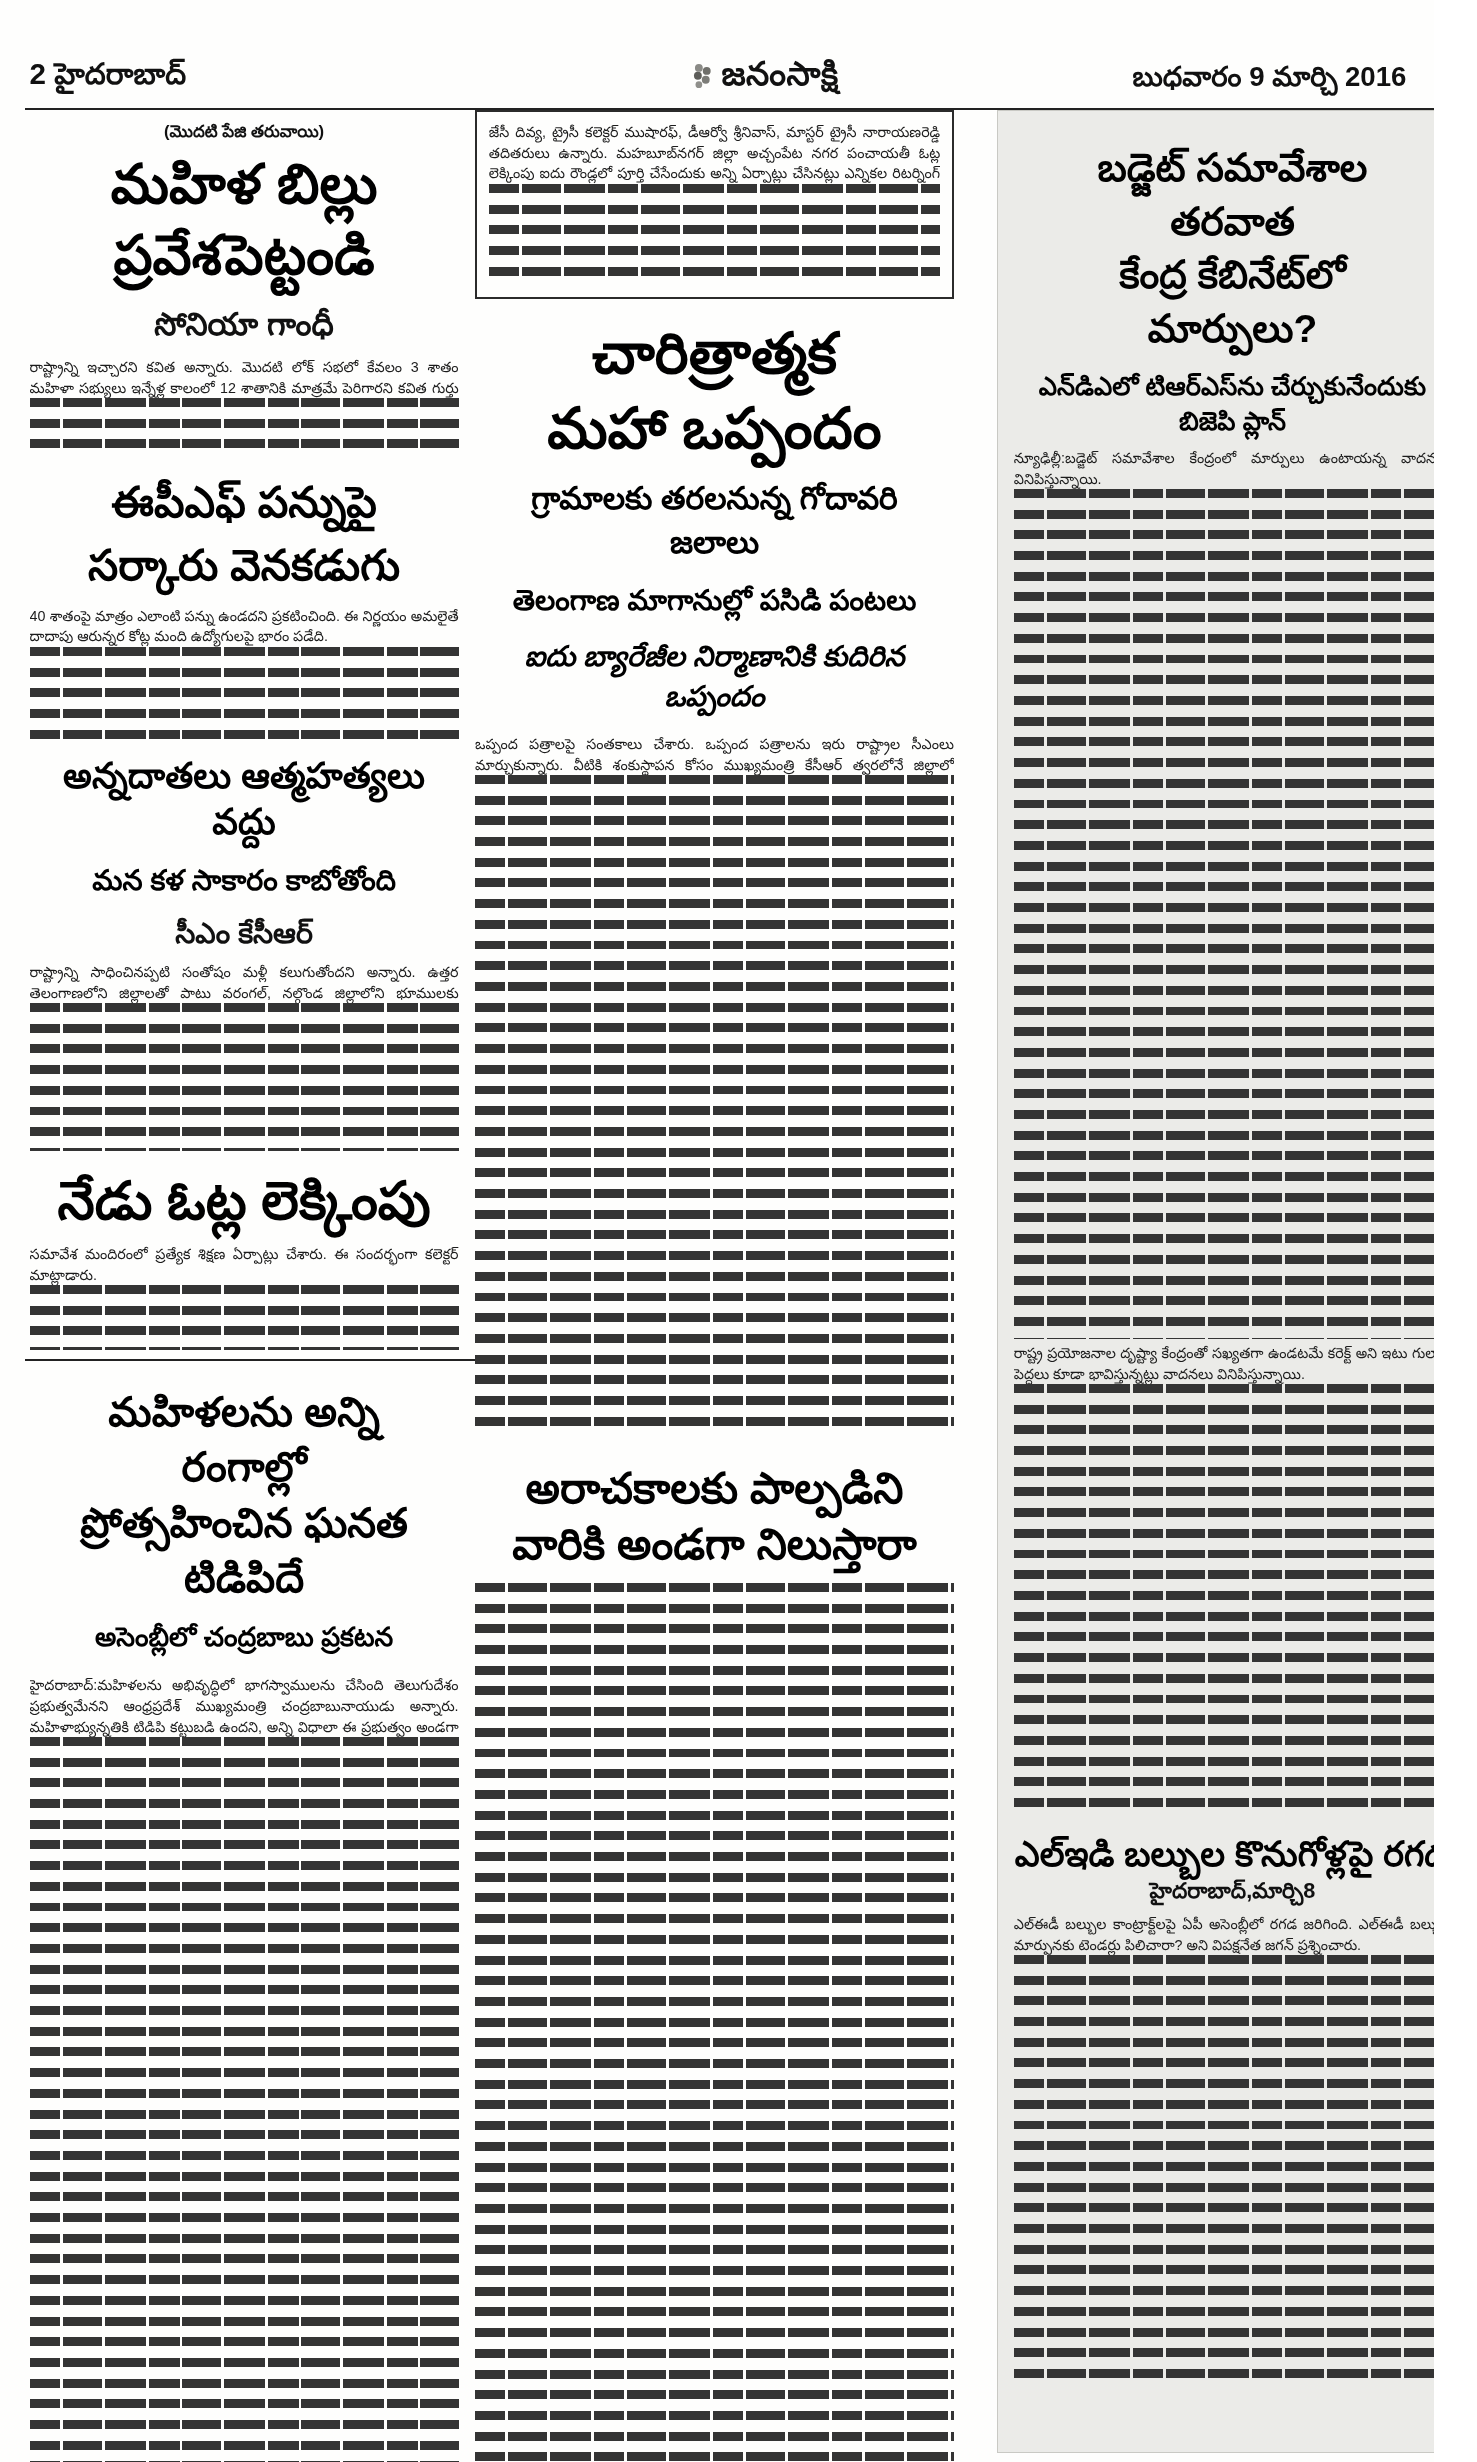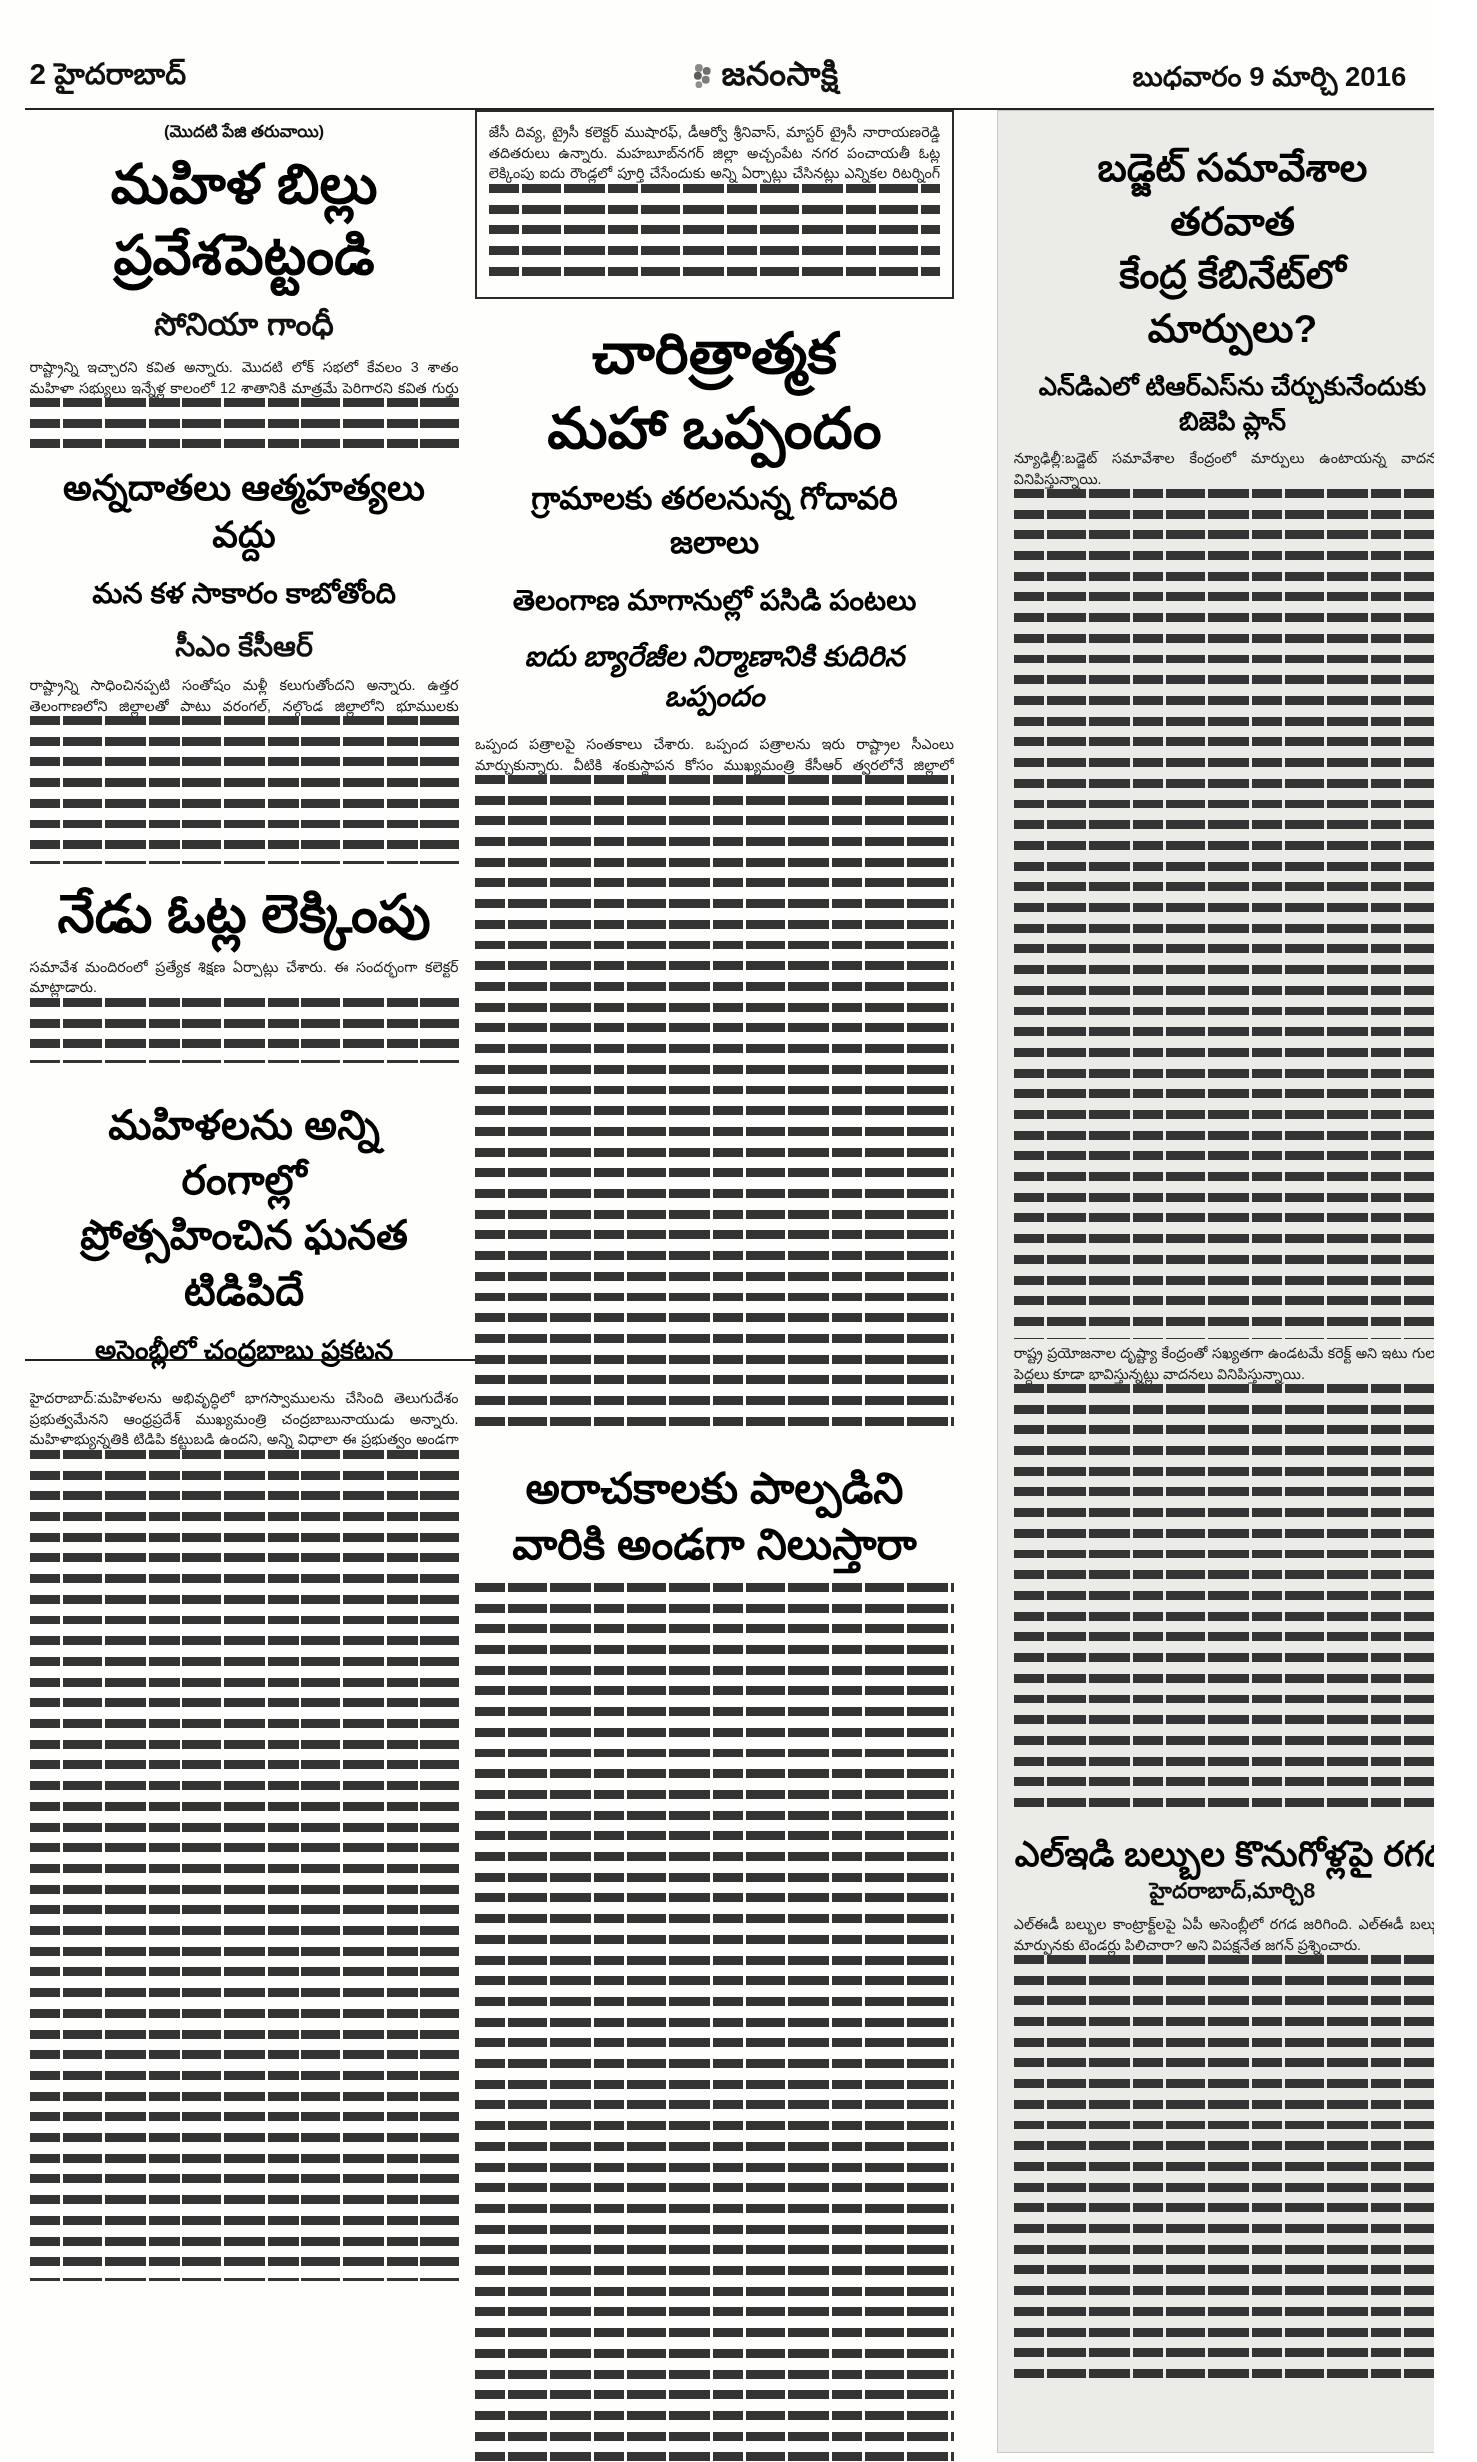--- a/index.html
+++ b/index.html
@@ -79,20 +79,26 @@
 
     <div>
       <div class="kicker">(మొదటి పేజి తరువాయి)</div>
       <h1 class="h-womens">మహిళ బిల్లు
 ప్రవేశపెట్టండి</h1>
       <div class="by-big">సోనియా గాంధీ</div>
       <p class="lede l2">రాష్ట్రాన్ని ఇచ్చారని కవిత అన్నారు. మొదటి లోక్ సభలో కేవలం 3 శాతం మహిళా సభ్యులు ఇన్నేళ్ల కాలంలో 12 శాతానికి మాత్రమే పెరిగారని కవిత గుర్తు చేశారు.</p>
       <div class="greek" style="height:53px;"></div>
     </div>
 
+    <div>
+      <h2 class="h-epf">ఈపీఎఫ్ పన్నుపై
+సర్కారు వెనకడుగు</h2>
+      <p class="lede l2">40 శాతంపై మాత్రం ఎలాంటి పన్ను ఉండదని ప్రకటించింది. ఈ నిర్ణయం అమలైతే దాదాపు ఆరున్నర కోట్ల మంది ఉద్యోగులపై భారం పడేది.</p>
+      <div class="greek" style="height:92px;"></div>
+    </div>
 
     <div>
       <h3 class="h-kcr">అన్నదాతలు ఆత్మహత్యలు వద్దు</h3>
       <h4 class="deck-kcr">మన కళ సాకారం కాబోతోంది</h4>
       <div class="by-kcr" style="text-align:center;font-weight:700;">సీఎం కేసీఆర్</div>
       <p class="lede l2 mt10">రాష్ట్రాన్ని సాధించినప్పటి సంతోషం మళ్లీ కలుగుతోందని అన్నారు. ఉత్తర తెలంగాణలోని జిల్లాలతో పాటు వరంగల్, నల్గొండ జిల్లాలోని భూములకు సాగునీరు నూతన ప్రాజెక్టుల ద్వారా అందనుంది.</p>
       <div class="greek" style="height:148px;"></div>
     </div>
 
     <div>

